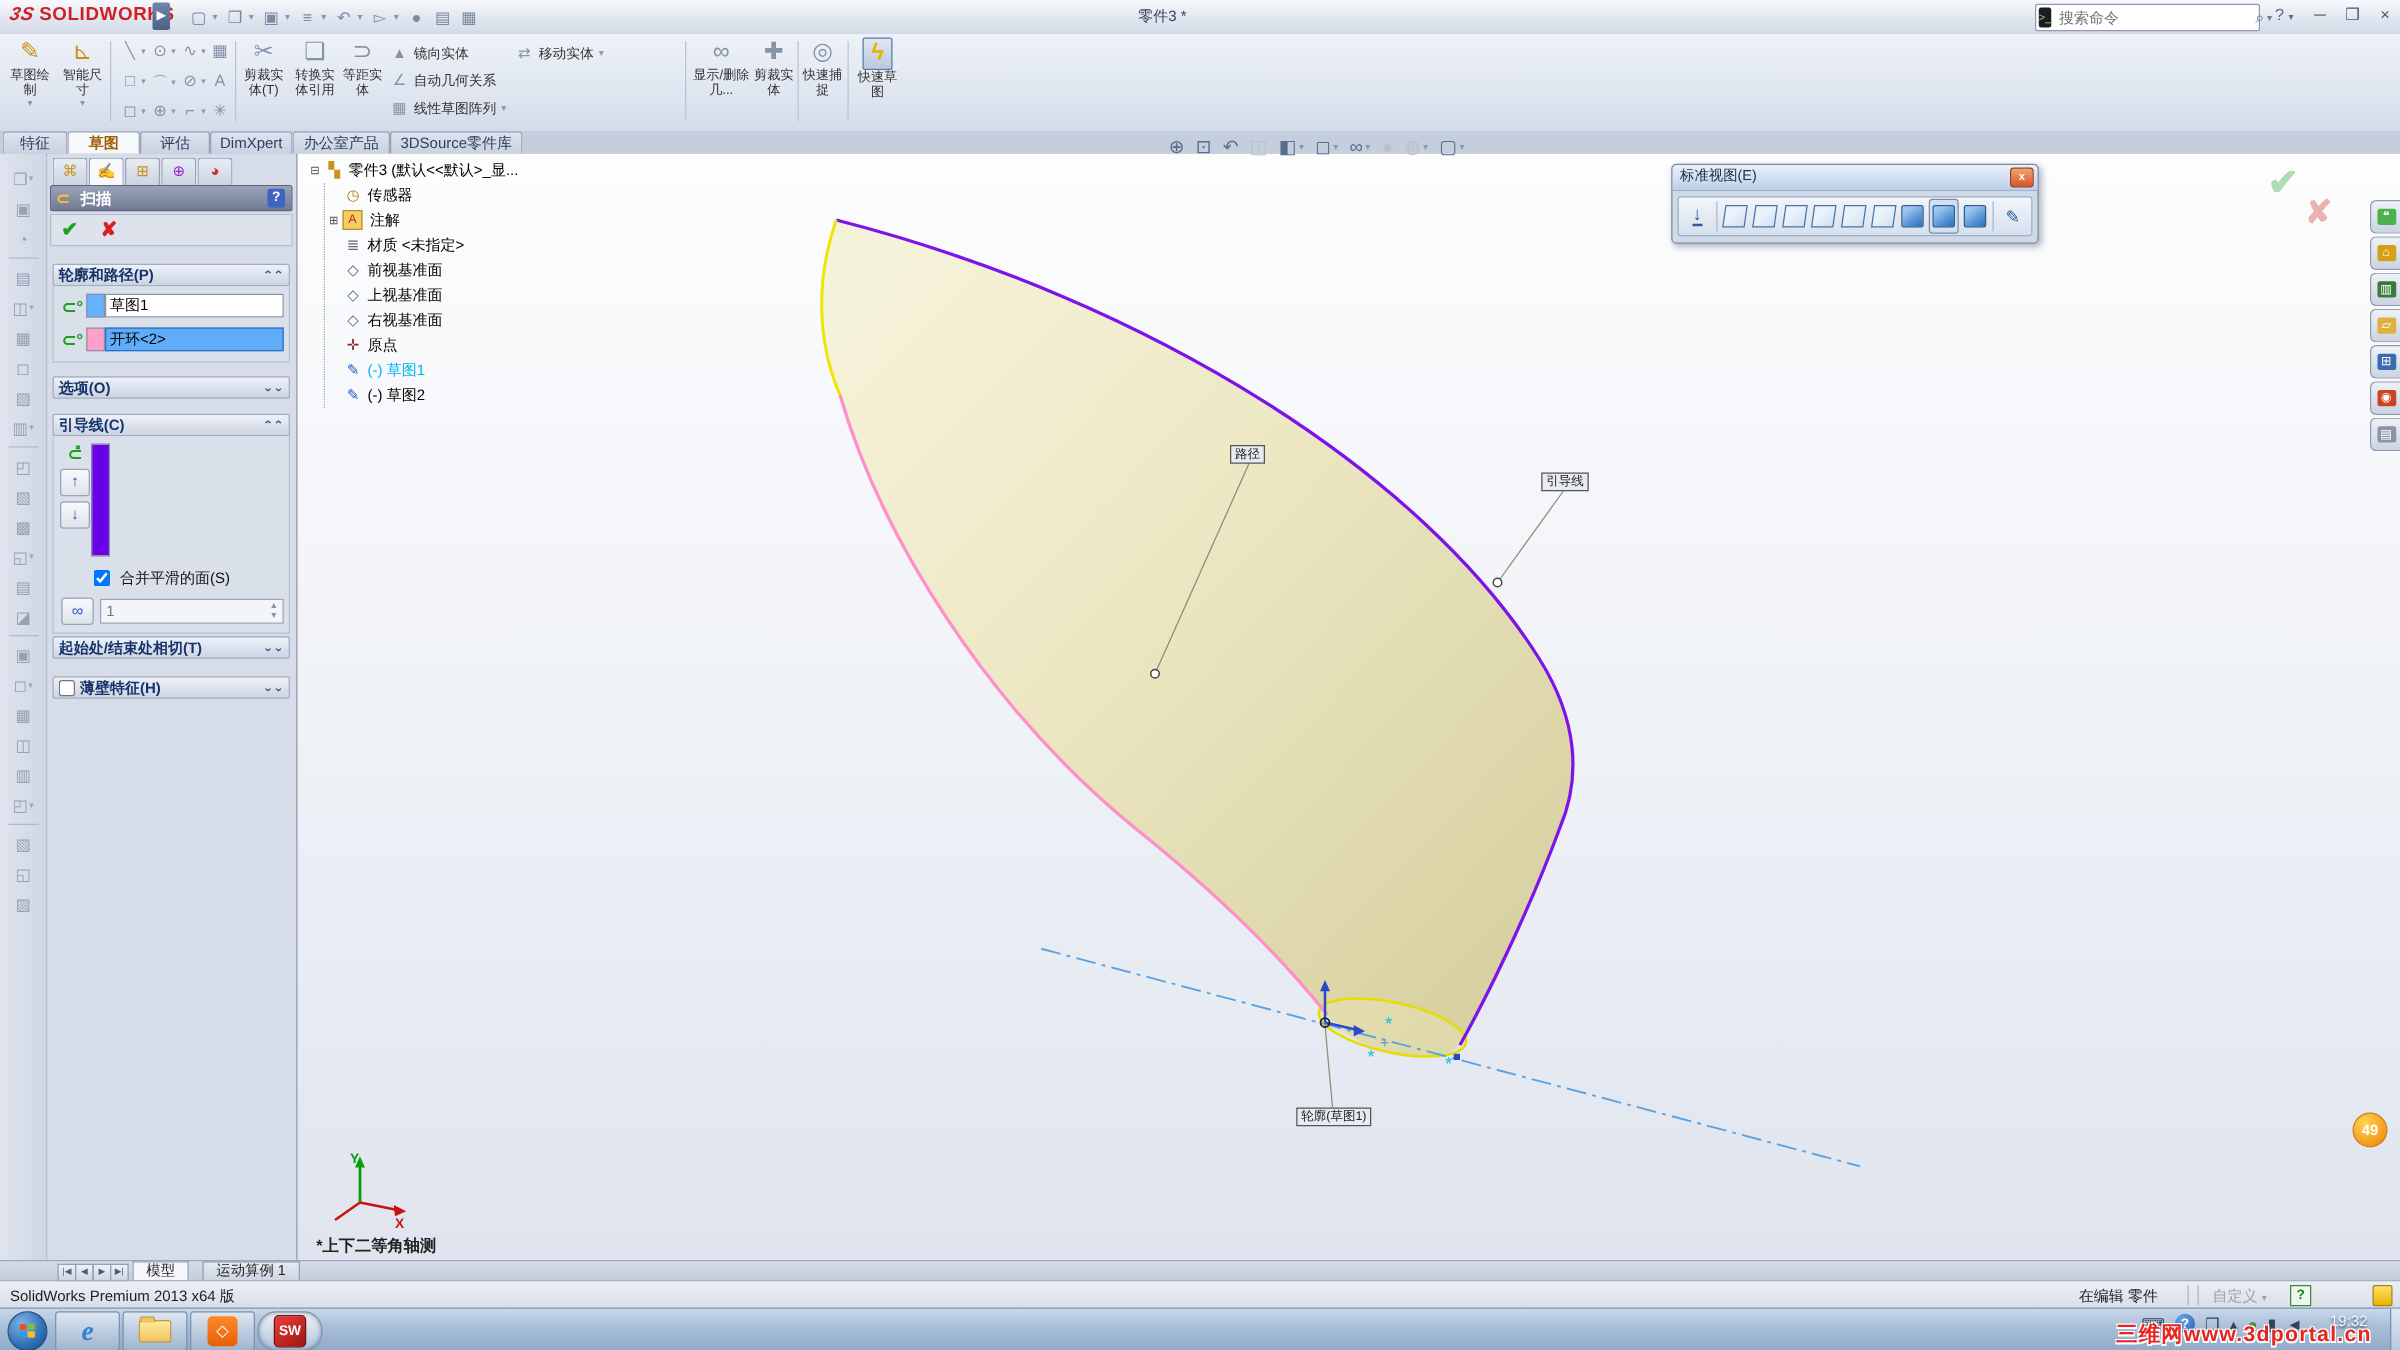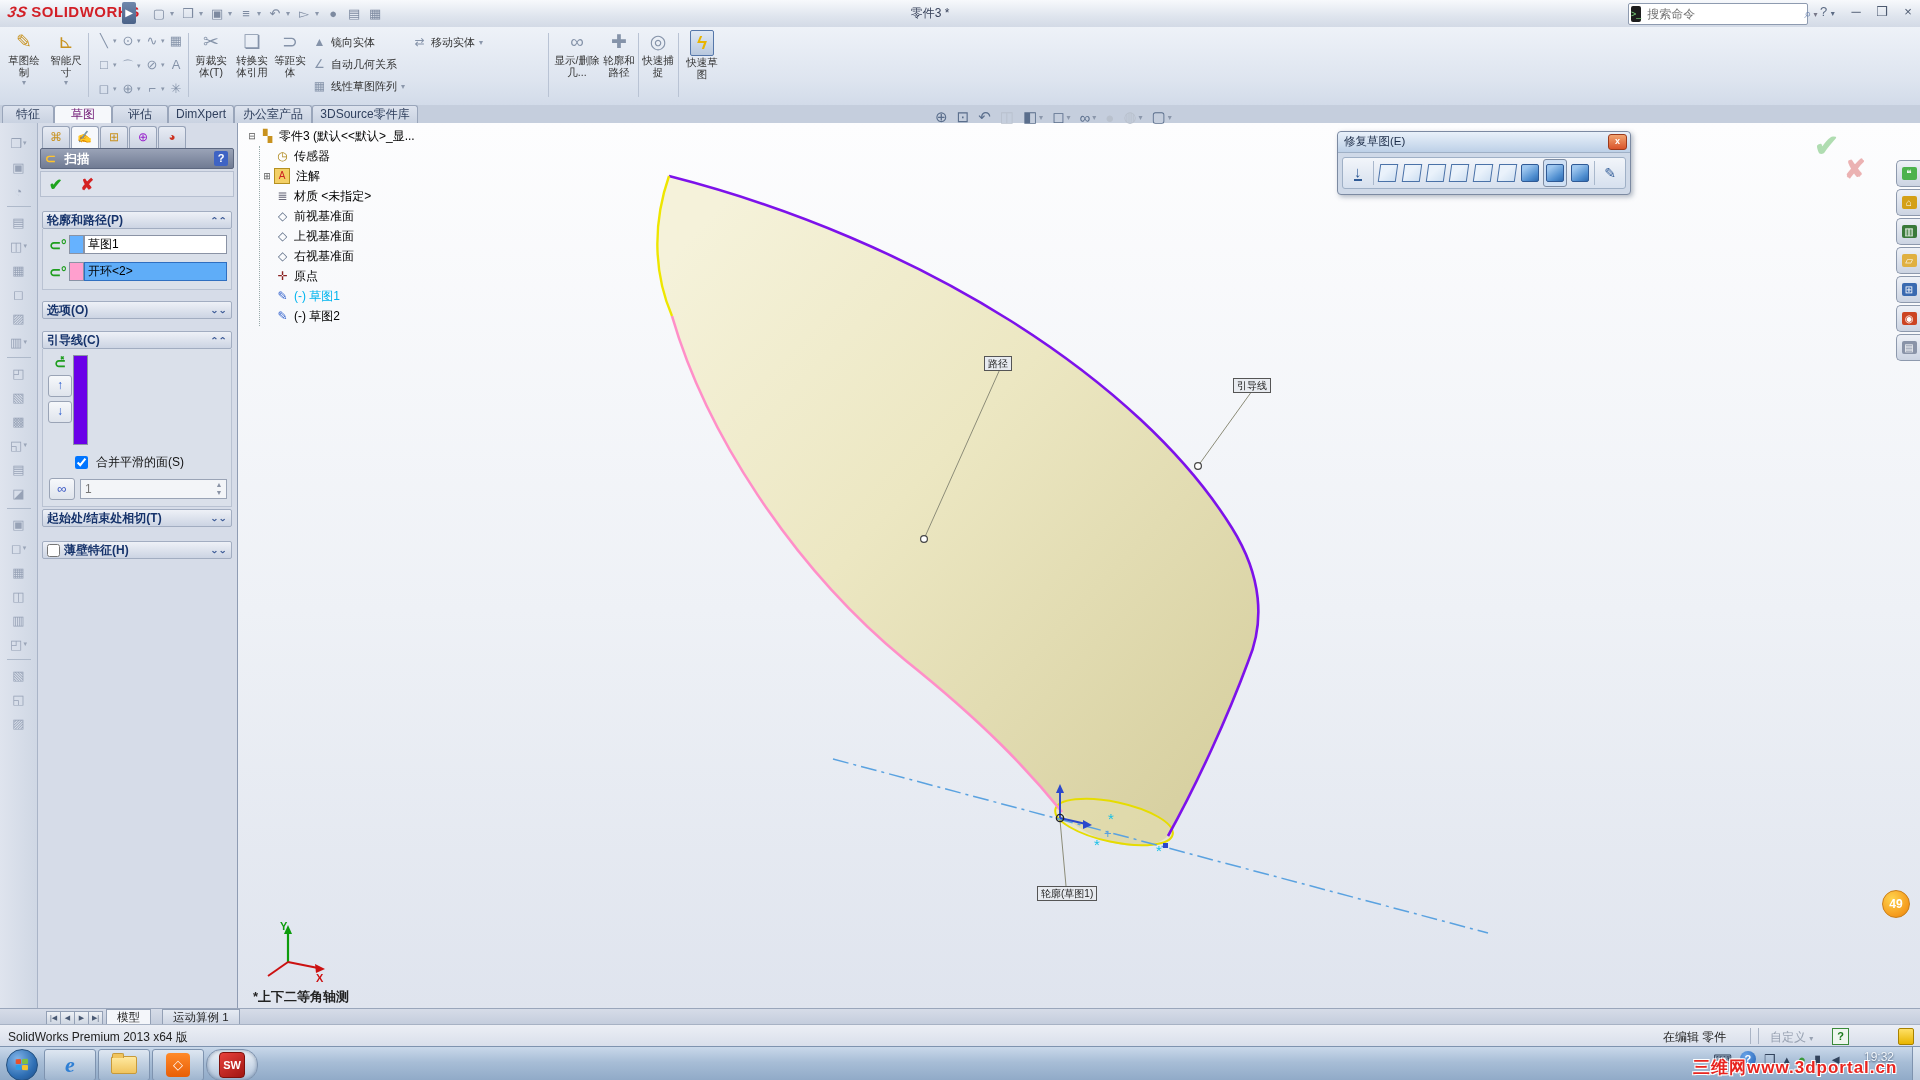--- a/index.html
+++ b/index.html
@@ -39,21 +39,21 @@
   .rbig .rdrop{font-size:8px;color:#8b97ab;}
   .rlist{position:absolute;display:flex;align-items:center;gap:4px;height:18px;color:#333;font-size:11px;}
   .rlist .ric{font-size:12px;color:#8593a9;width:15px;text-align:center;}
   .gridcell{position:absolute;display:flex;align-items:center;}
   .gridcell .g{font-size:13px;color:#8593a9;width:16px;text-align:center;}
   .gridcell .d{font-size:7px;color:#8b97ab;margin-left:1px;}
   
   .tabbar{left:0;top:105px;width:1920px;height:18px;background:#c5cedd;border-bottom:1px solid #97a3b8;}
   .tab{position:absolute;top:0;height:17px;line-height:17px;text-align:center;font-size:12px;color:#30405e;
     background:linear-gradient(#dde3ee,#c9d2e1);border:1px solid #99a5ba;border-bottom:0;border-radius:3px 3px 0 0;}
-  .tab.active{background:#f6f8fb;font-weight:normal;color:#701a75;}
+  .tab.active{background:#f6f8fb;font-weight:bold;color:#a16207;}
   
   .left-rail{left:0;top:123px;width:38px;height:885px;background:linear-gradient(90deg,#dfe4ee,#cfd7e4);
     border-right:1px solid #a9b4c7;display:flex;flex-direction:column;align-items:center;padding-top:8px;box-sizing:border-box;}
   .rail-btn{width:30px;height:24px;display:flex;align-items:center;justify-content:center;color:#97a2b6;font-size:13px;}
   .rail-btn .rd{font-size:7px;margin-left:1px;color:#9aa5b8;}
   .rail-sep{width:24px;height:1px;background:#aeb9ca;margin:3px 0;}
   
   .pm{left:38px;top:123px;width:200px;height:885px;background:#d6dce8;border-right:1px solid #8f9cb3;box-sizing:border-box;}
   .pm-tabs{position:absolute;left:4px;top:3px;height:22px;display:flex;gap:1px;}
   .pm-tab{width:26px;height:21px;background:linear-gradient(#e8ecf4,#ccd4e2);border:1px solid #97a3b8;
@@ -311,21 +311,21 @@
         <span>移动实体</span>
       <span style="font-size:8px;color:#8b97ab">▾</span>
     </div>
     <div class="rsep" style="left:548px"></div>
     <div class="rbig" style="left:554px;width:46px">
       <div class="ric">∞</div>
       <div class="rlb">显示/删除几...</div>
     </div>
     <div class="rbig" style="left:602px;width:34px">
       <div class="ric">✚</div>
-      <div class="rlb">轮廓和路径</div>
+      <div class="rlb">剪裁实体</div>
     </div>
     <div class="rsep" style="left:638px"></div>
     <div class="rbig" style="left:642px;width:32px">
       <div class="ric">◎</div>
       <div class="rlb">快速捕捉</div>
     </div>
     <div class="rsep" style="left:678px"></div>
     <div class="rbig" style="left:684px;width:36px">
       <div class="ric" style="color:#e8b400;background:linear-gradient(#dfe8f4,#b8c8de);border:1px solid #5577aa;border-radius:2px;width:22px;margin:0 auto;font-weight:bold">ϟ</div>
       <div class="rlb">快速草图</div>
@@ -616,21 +616,21 @@
         <span class="d">▾</span>
       </div>
       <div class="hudbtn">
         <span>▢</span>
         <span class="d">▾</span>
       </div>
     </div>
 
   <div class="abs stdviews">
     <div class="svtitle">
-      <span>修复草图(E)</span>
+      <span>标准视图(E)</span>
       <span class="svclose">x</span>
     </div>
     <div class="svrow">
       <div class="svbtn">
           <span class="normalto">↓</span>
         </div>
       <div class="svsep"></div>
       <div class="svbtn">
           <div class="cube-wire"></div>
         </div>

